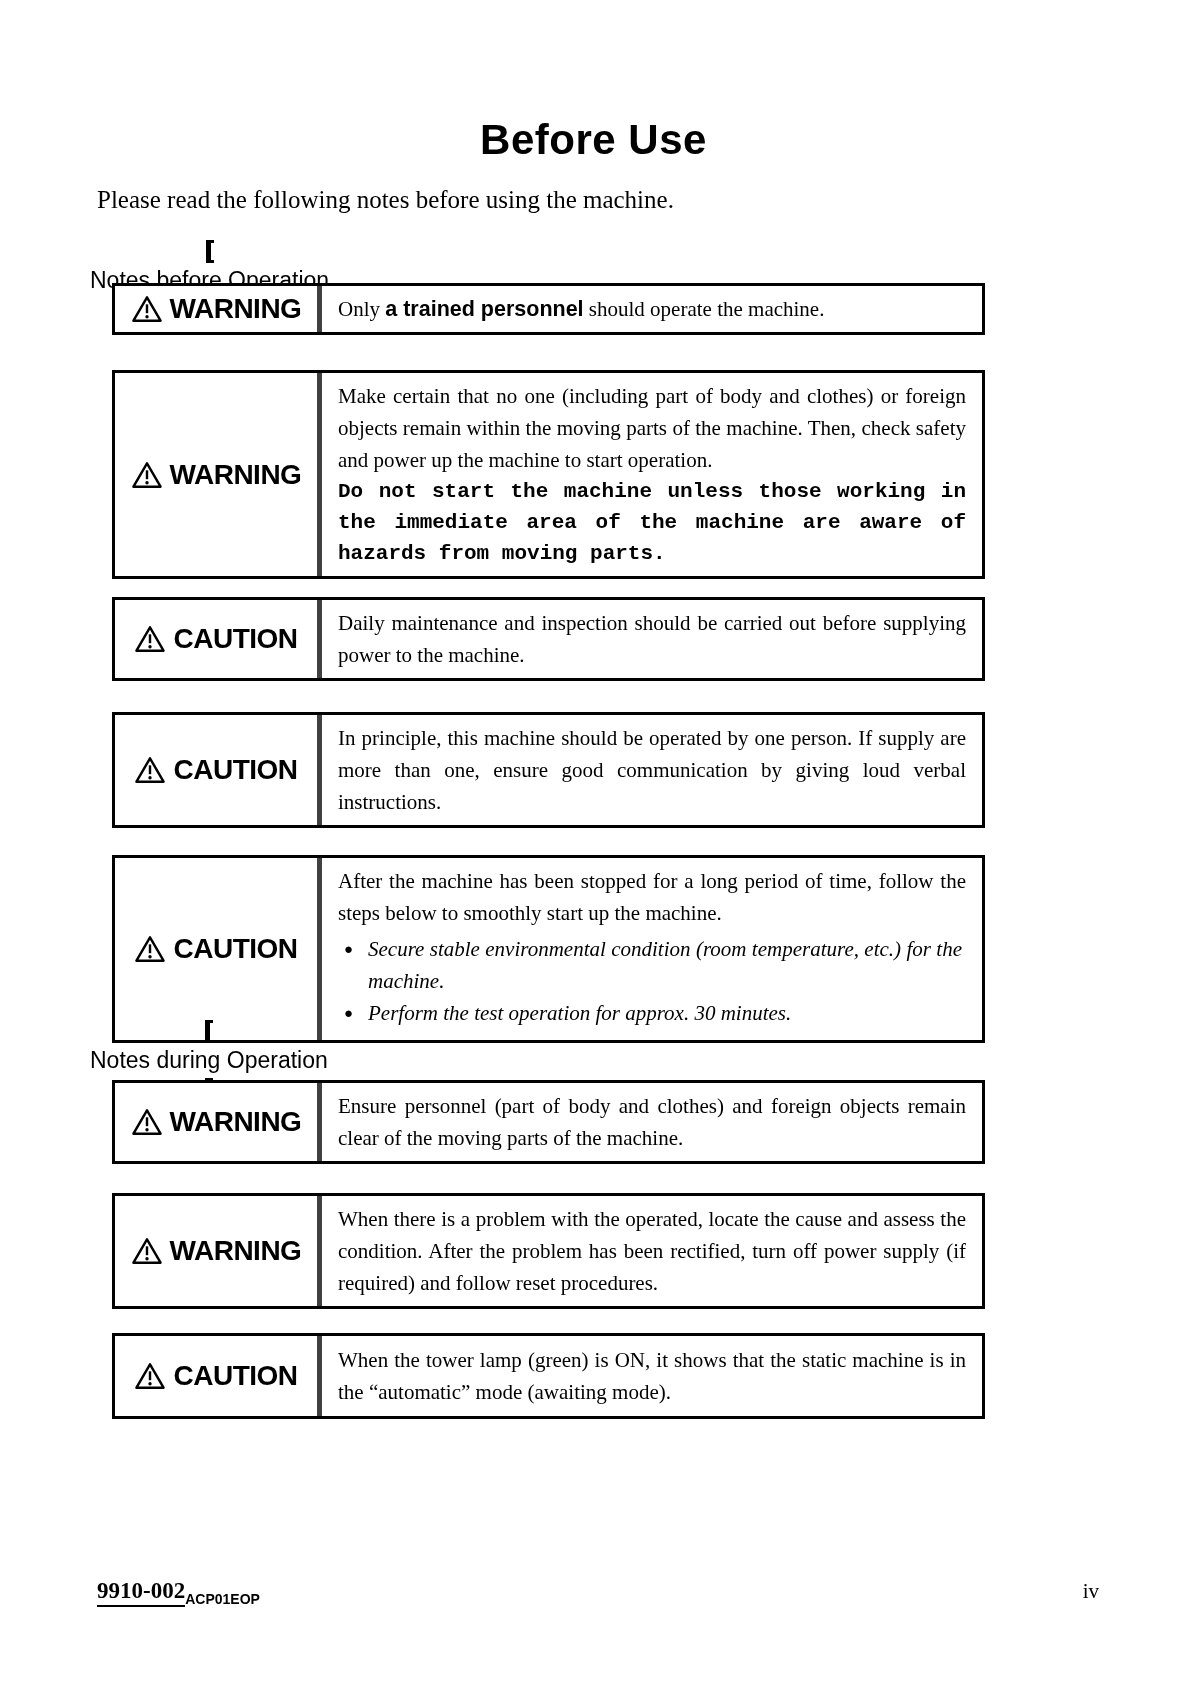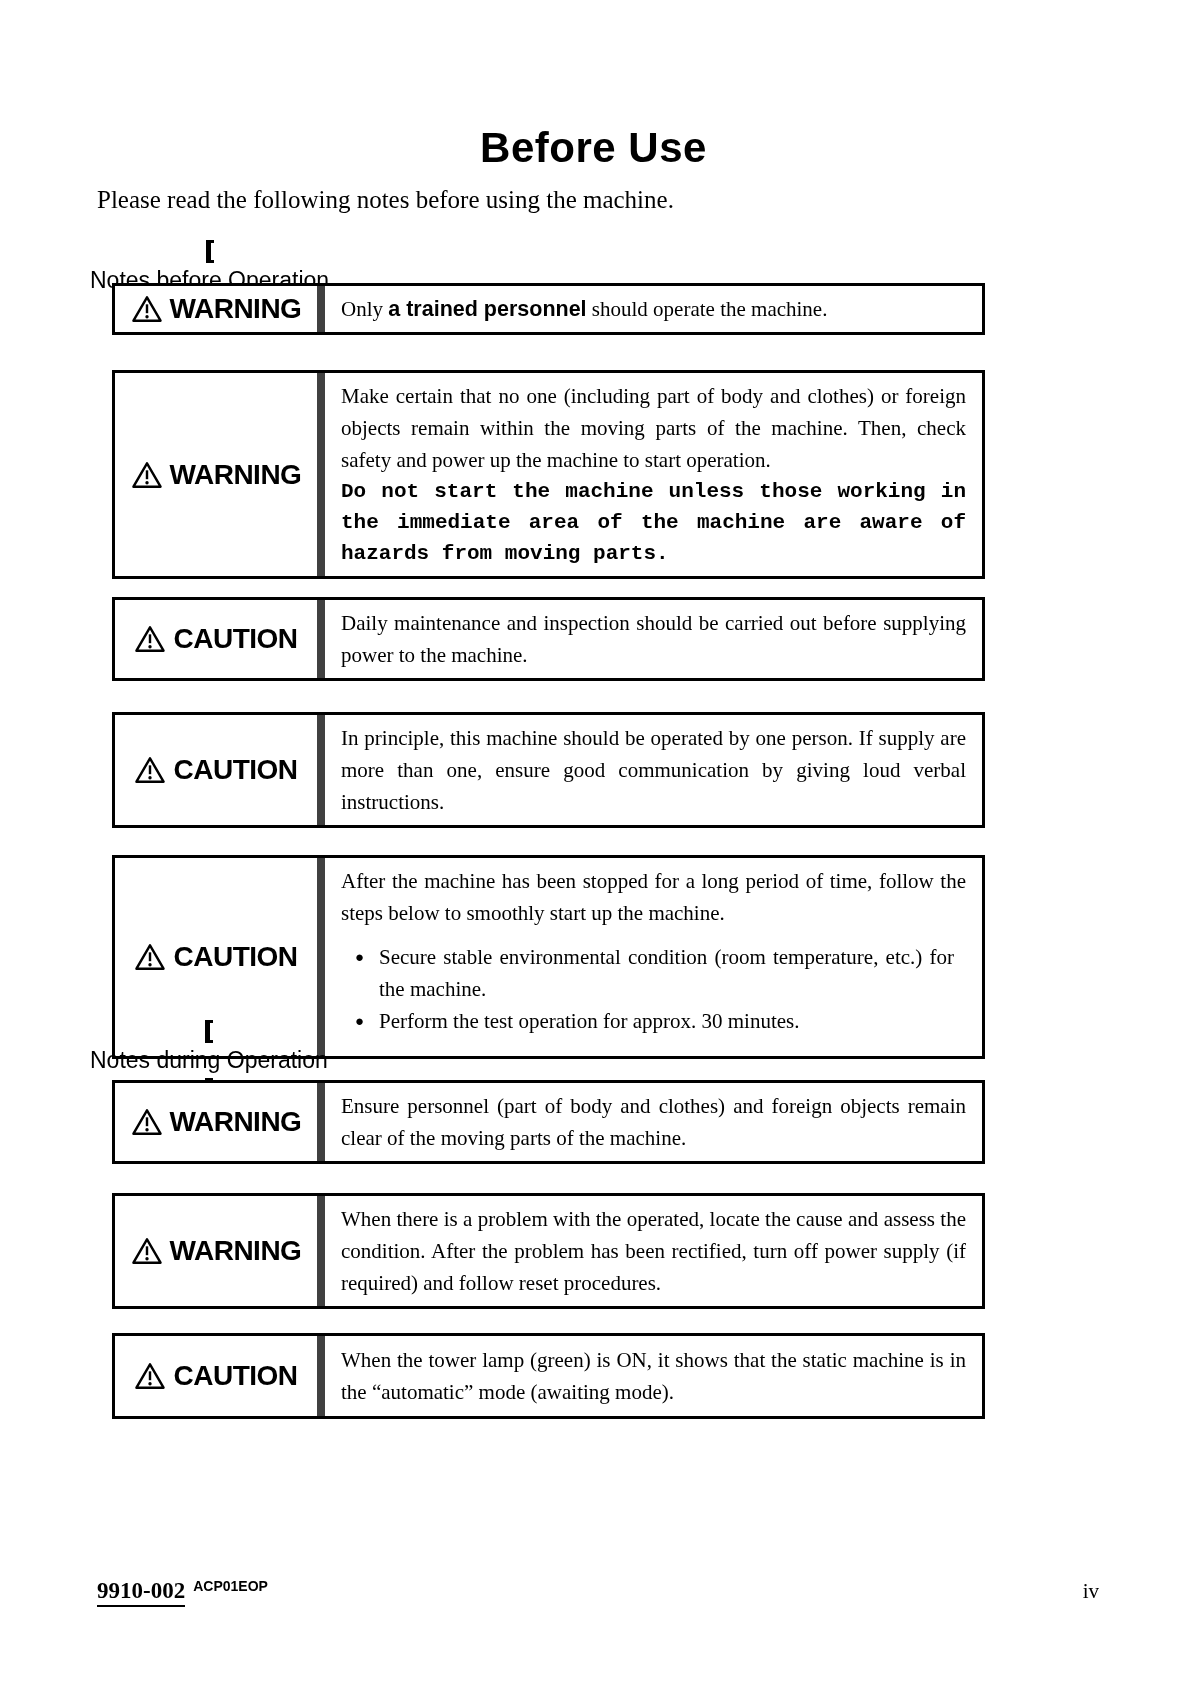--- a/index.html
+++ b/index.html
@@ -9,21 +9,21 @@
     height: 1684px;
     margin: 0 auto;
     background: #ffffff;
     color: #000;
     font-family: "Liberation Serif", serif;
     overflow: hidden;
   }
   .title {
     position: absolute;
     top: 108px; left: 0; right: 0;
-    margin: 16px;
+    margin: 8px;
     text-align: center;
     font-family: "Liberation Sans", sans-serif;
     font-weight: bold;
     font-size: 42px;
     letter-spacing: 0.5px;
   }
   .intro {
     position: absolute;
     top: 186px; left: 97px;
     margin: 0;
@@ -53,21 +53,21 @@
     left: 112px;
     width: 873px;
     box-sizing: border-box;
     border: 3px solid #000;
     display: flex;
     align-items: stretch;
     background: #fff;
   }
   .label-cell {
     flex: 0 0 198px;
-    border-right: 8px solid #404040;
+    border-right: 5px solid #404040;
     display: flex;
     align-items: center;
     justify-content: center;
     gap: 7px;
     padding: 4px 2px;
   }
   .label-text {
     font-family: "Liberation Sans", sans-serif;
     font-weight: bold;
     font-size: 28px;
@@ -92,22 +92,23 @@
     font-weight: bold;
     font-size: 21.5px;
   }
   .sans-para {
     font-family: Liberation Mono, monospace;
     font-weight: bold;
     font-size: 22px;
     line-height: 31px !important;
   }
   .bullets {
-    margin: 12px; padding: 0;
+    margin: 4px; padding: 0;
     list-style: none;
+    font-style: italic;
   }
   .bullets li {
     position: relative;
     padding-left: 26px;
     font-size: 21px;
     line-height: 32px;
     text-align: justify;
   }
   .bullets li::before {
     content: "\25CF";
@@ -118,21 +119,21 @@
   }
   .footer {
     position: absolute;
     left: 97px;
     right: 88px;
     top: 1578px;
     display: flex;
     justify-content: space-between;
     align-items: baseline;
   }
-  .footer-left { display: flex; align-items: flex-start; gap: 8px; }
+  .footer-left { display: flex; align-items: flex-end; }
   .doc-number {
     font-family: "Liberation Serif", serif;
     font-weight: bold;
     font-size: 23px;
     border-bottom: 2px solid #000;
     padding-bottom: 1px;
   }
   .doc-code {
     font-family: "Liberation Sans", sans-serif;
     font-weight: bold;

